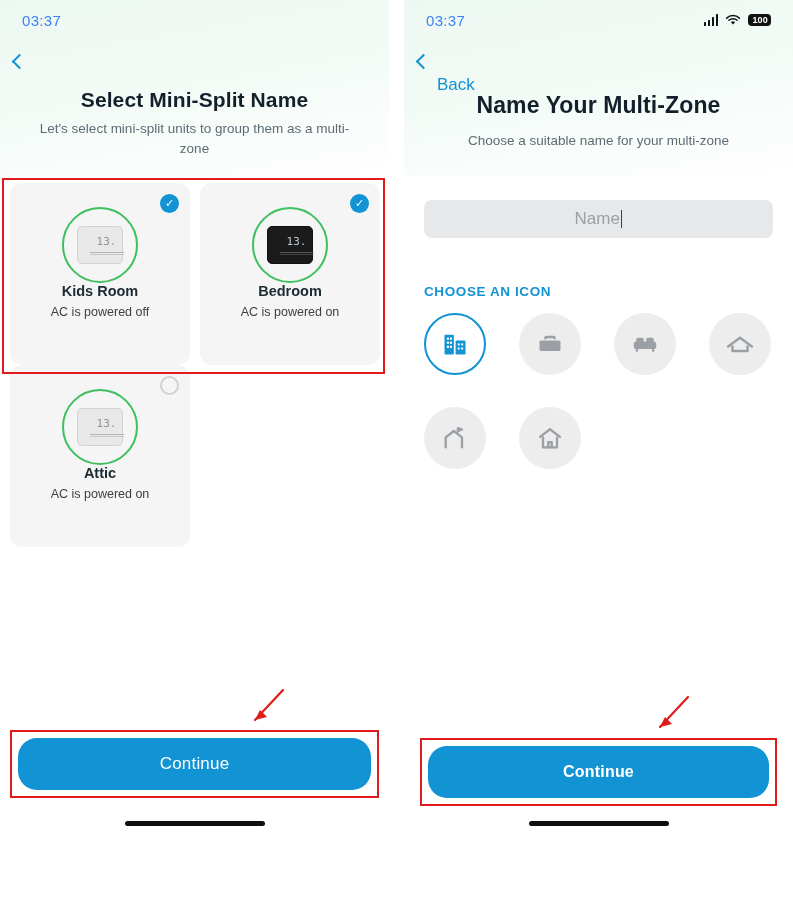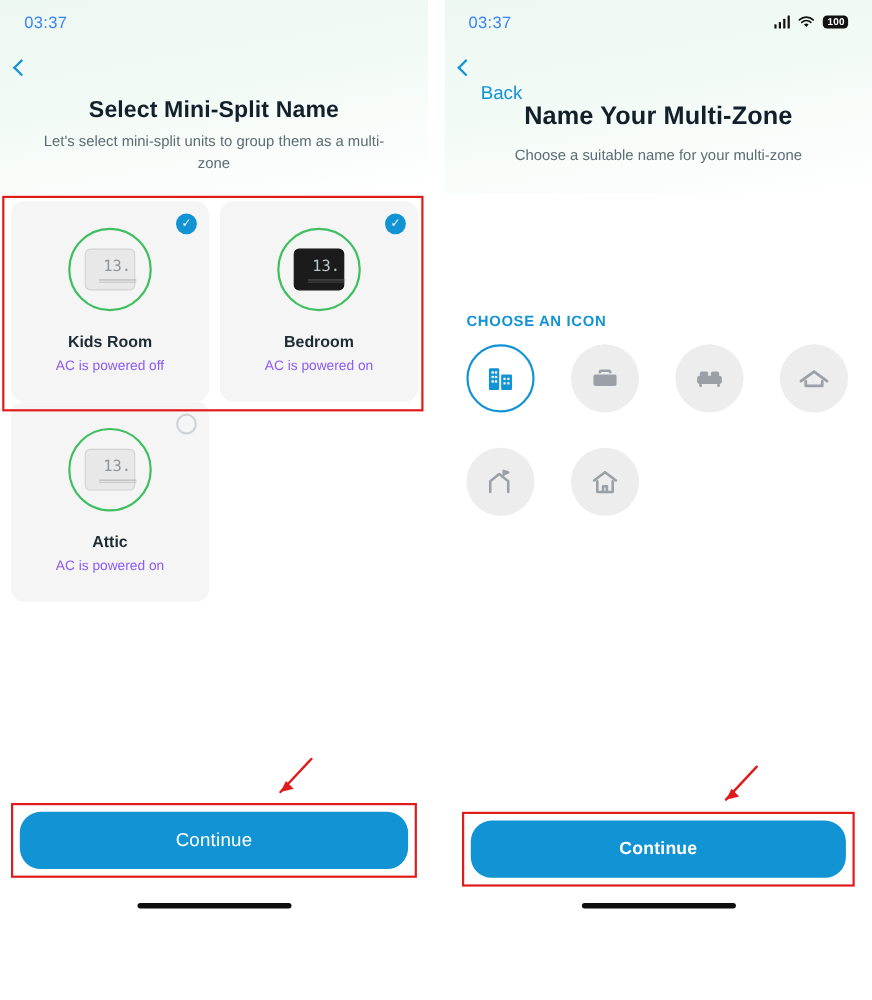--- a/index.html
+++ b/index.html
@@ -159,50 +159,49 @@
     align-items: center;
     justify-content: center;
   }
   .ac-unit {
     width: 46px; height: 38px;
     border-radius: 5px;
     display: flex;
     flex-direction: column;
     align-items: center;
     justify-content: center;
-    font-size: 14px;
+    font-size: 11px;
     font-family: "DejaVu Sans Mono", monospace;
     padding-left: 13px;
   }
   .ac-unit.light {
     background: #e8e8e8;
     border: 1px solid #d2d2d2;
     color: #8f9499;
   }
   .ac-unit.dark {
     background: #1b1b1b;
     border: 1px solid #111;
     color: #b9c6cc;
   }
   .ac-unit .grill {
     width: 34px; height: 3px;
     margin-top: 4px;
     border-top: 1px solid rgba(140,140,140,.55);
     border-bottom: 1px solid rgba(140,140,140,.35);
   }
   .card-title {
-    margin-top: 20px;
     font-size: 14.5px;
     font-weight: bold;
     color: #1d2b33;
   }
   .card-status {
     margin-top: 6px;
     font-size: 12.5px;
-    color: #8b5cf6;
+    color: #404040;
   }
 
   
   .name-input {
     position: absolute;
     left: 20px; right: 20px;
     top: 200px;
     height: 38px;
     background: #e7e8ea;
     border-radius: 8px;
@@ -392,20 +391,24 @@
     </div>
 
     <div class="nav-row">
       <span class="chev"></span>
       <span class="back-label">Back</span>
     </div>
 
     <div class="screen-title" style="top:92px; font-size:23px;">Name Your Multi-Zone</div>
     <div class="screen-sub" style="top:131px;">Choose a suitable name for your multi-zone</div>
 
+    <div class="name-input">
+      <span class="name-placeholder">Name</span>
+        <span class="caret"></span>
+    </div>
 
     <div class="section-label">CHOOSE AN ICON</div>
 
     <div class="icon-grid">
 
       <div class="icon-choice selected">
         <svg width="28" height="28" viewBox="0 0 24 24" fill="currentColor">
           <rect x="3" y="4" width="8" height="17" rx="1"></rect>
           <rect x="12.5" y="9" width="8.5" height="12" rx="1"></rect>
           <rect x="5" y="6.5" width="1.8" height="1.8" fill="#fff"></rect>

